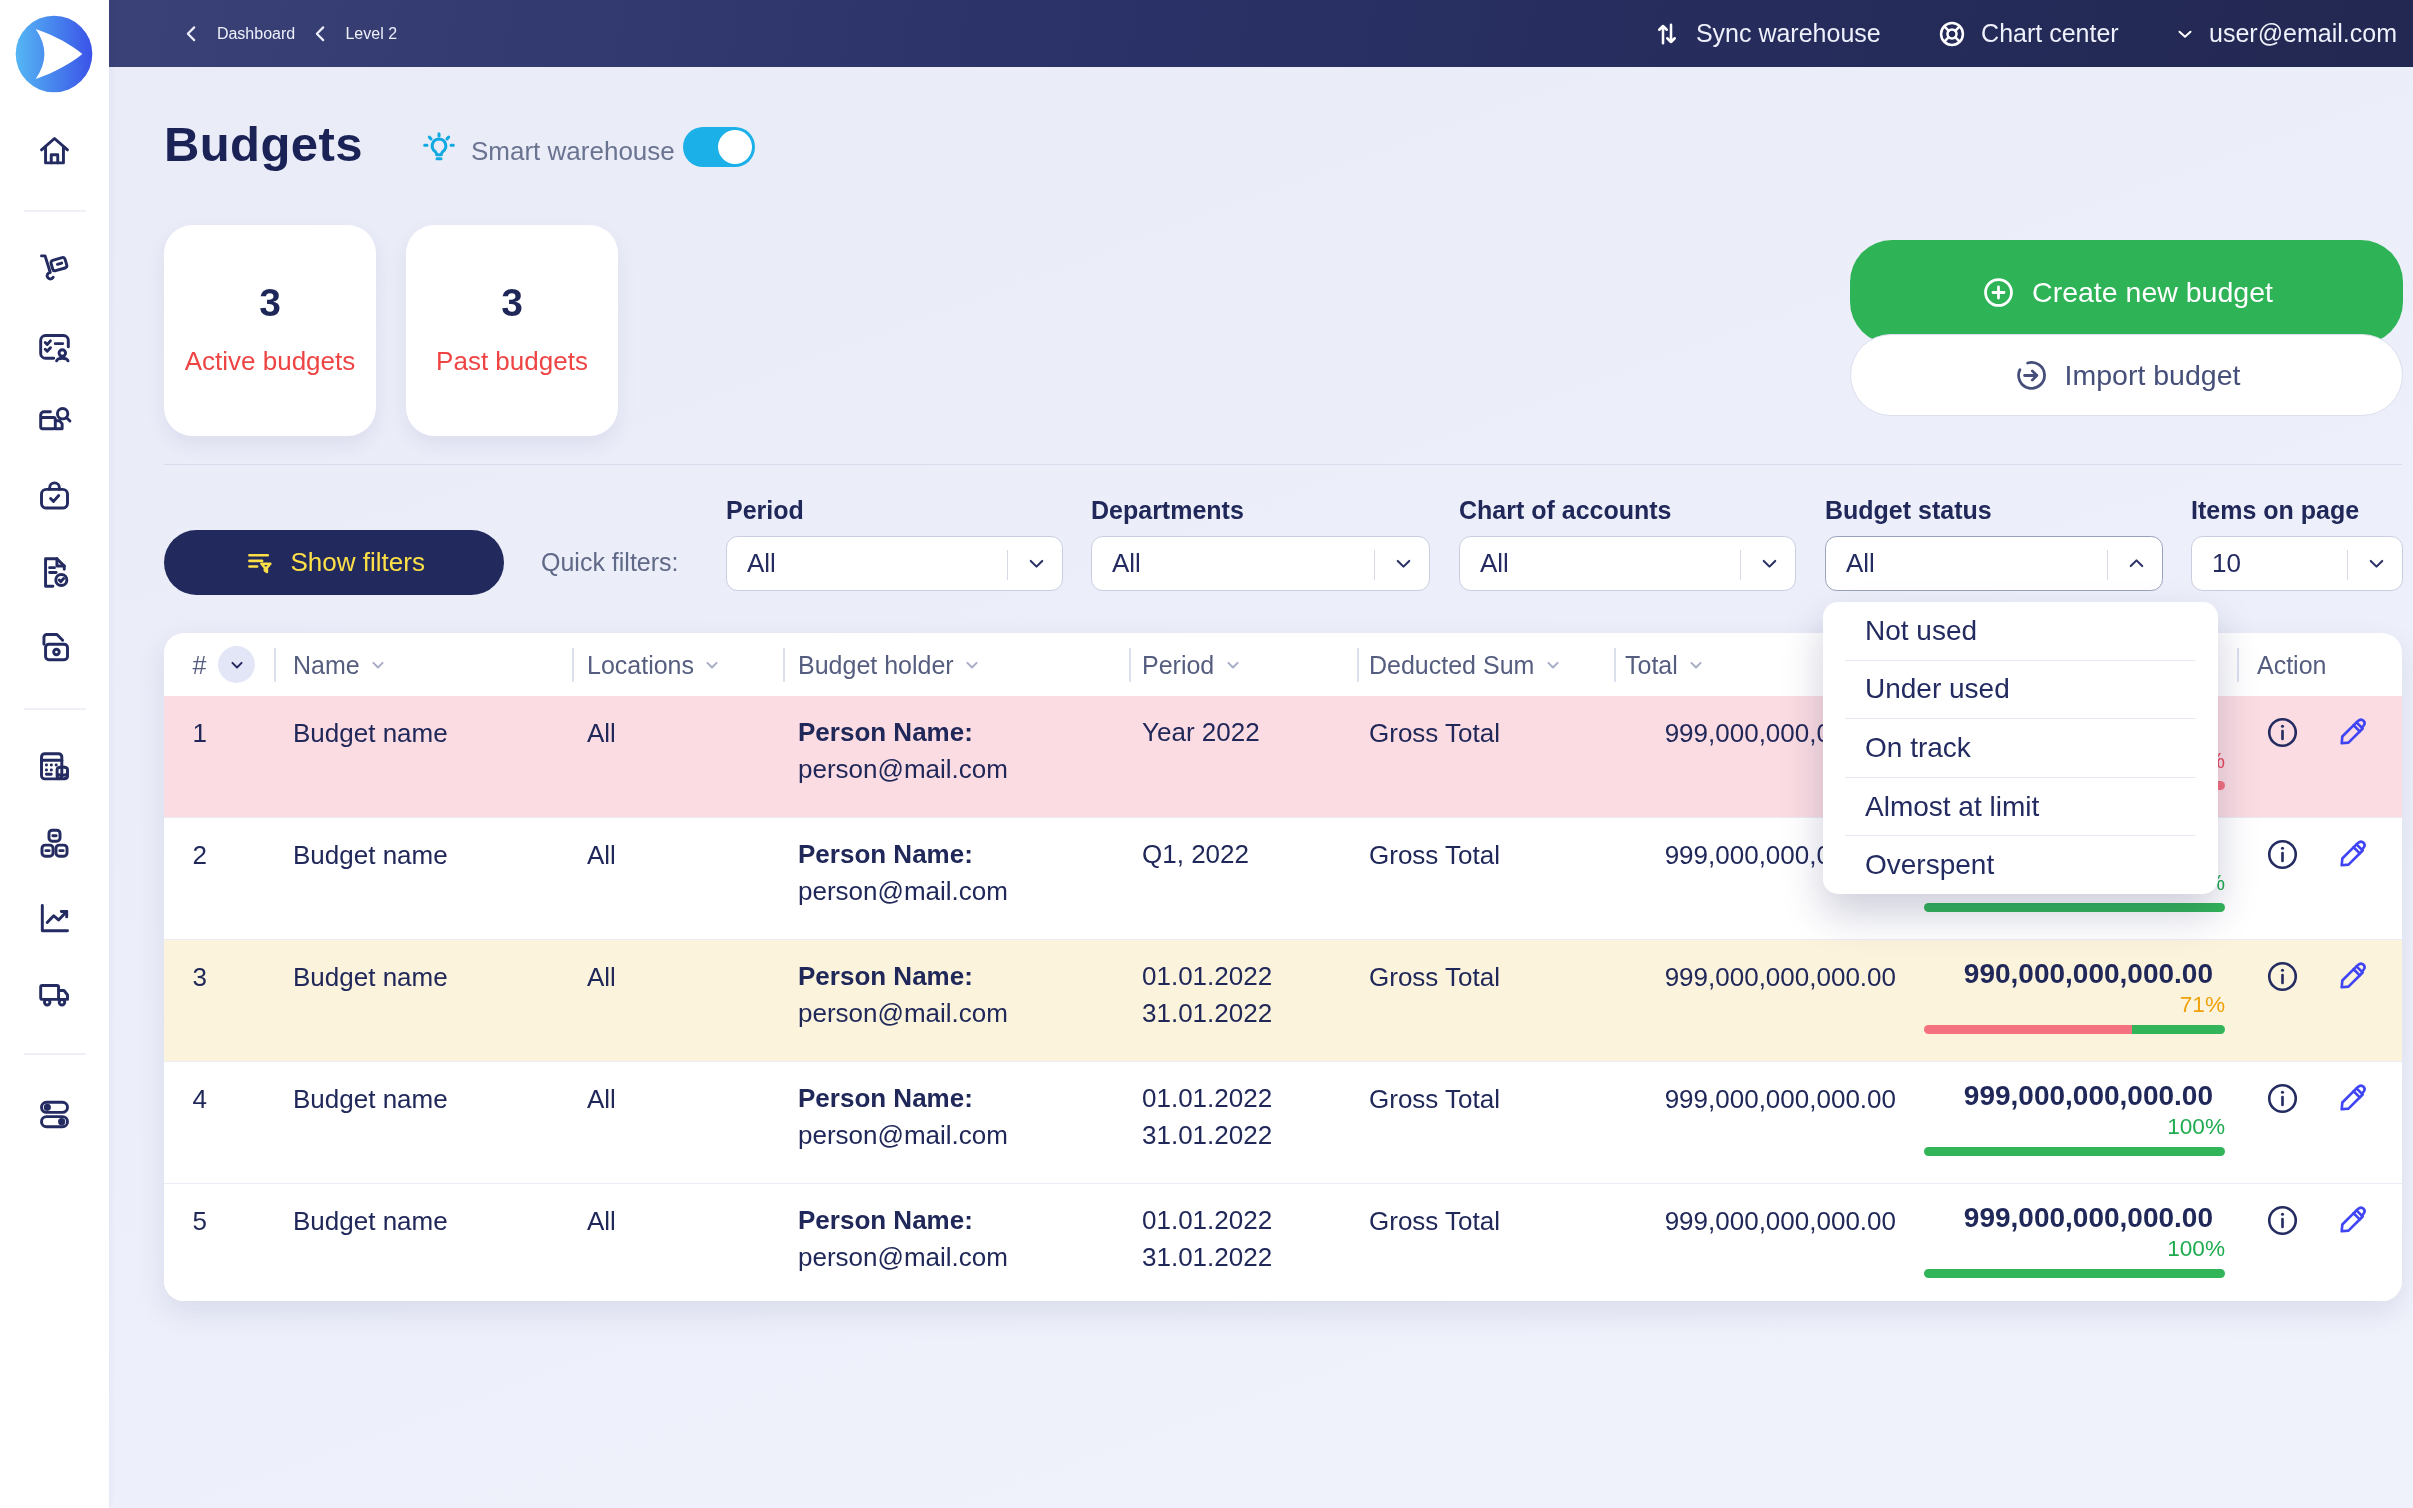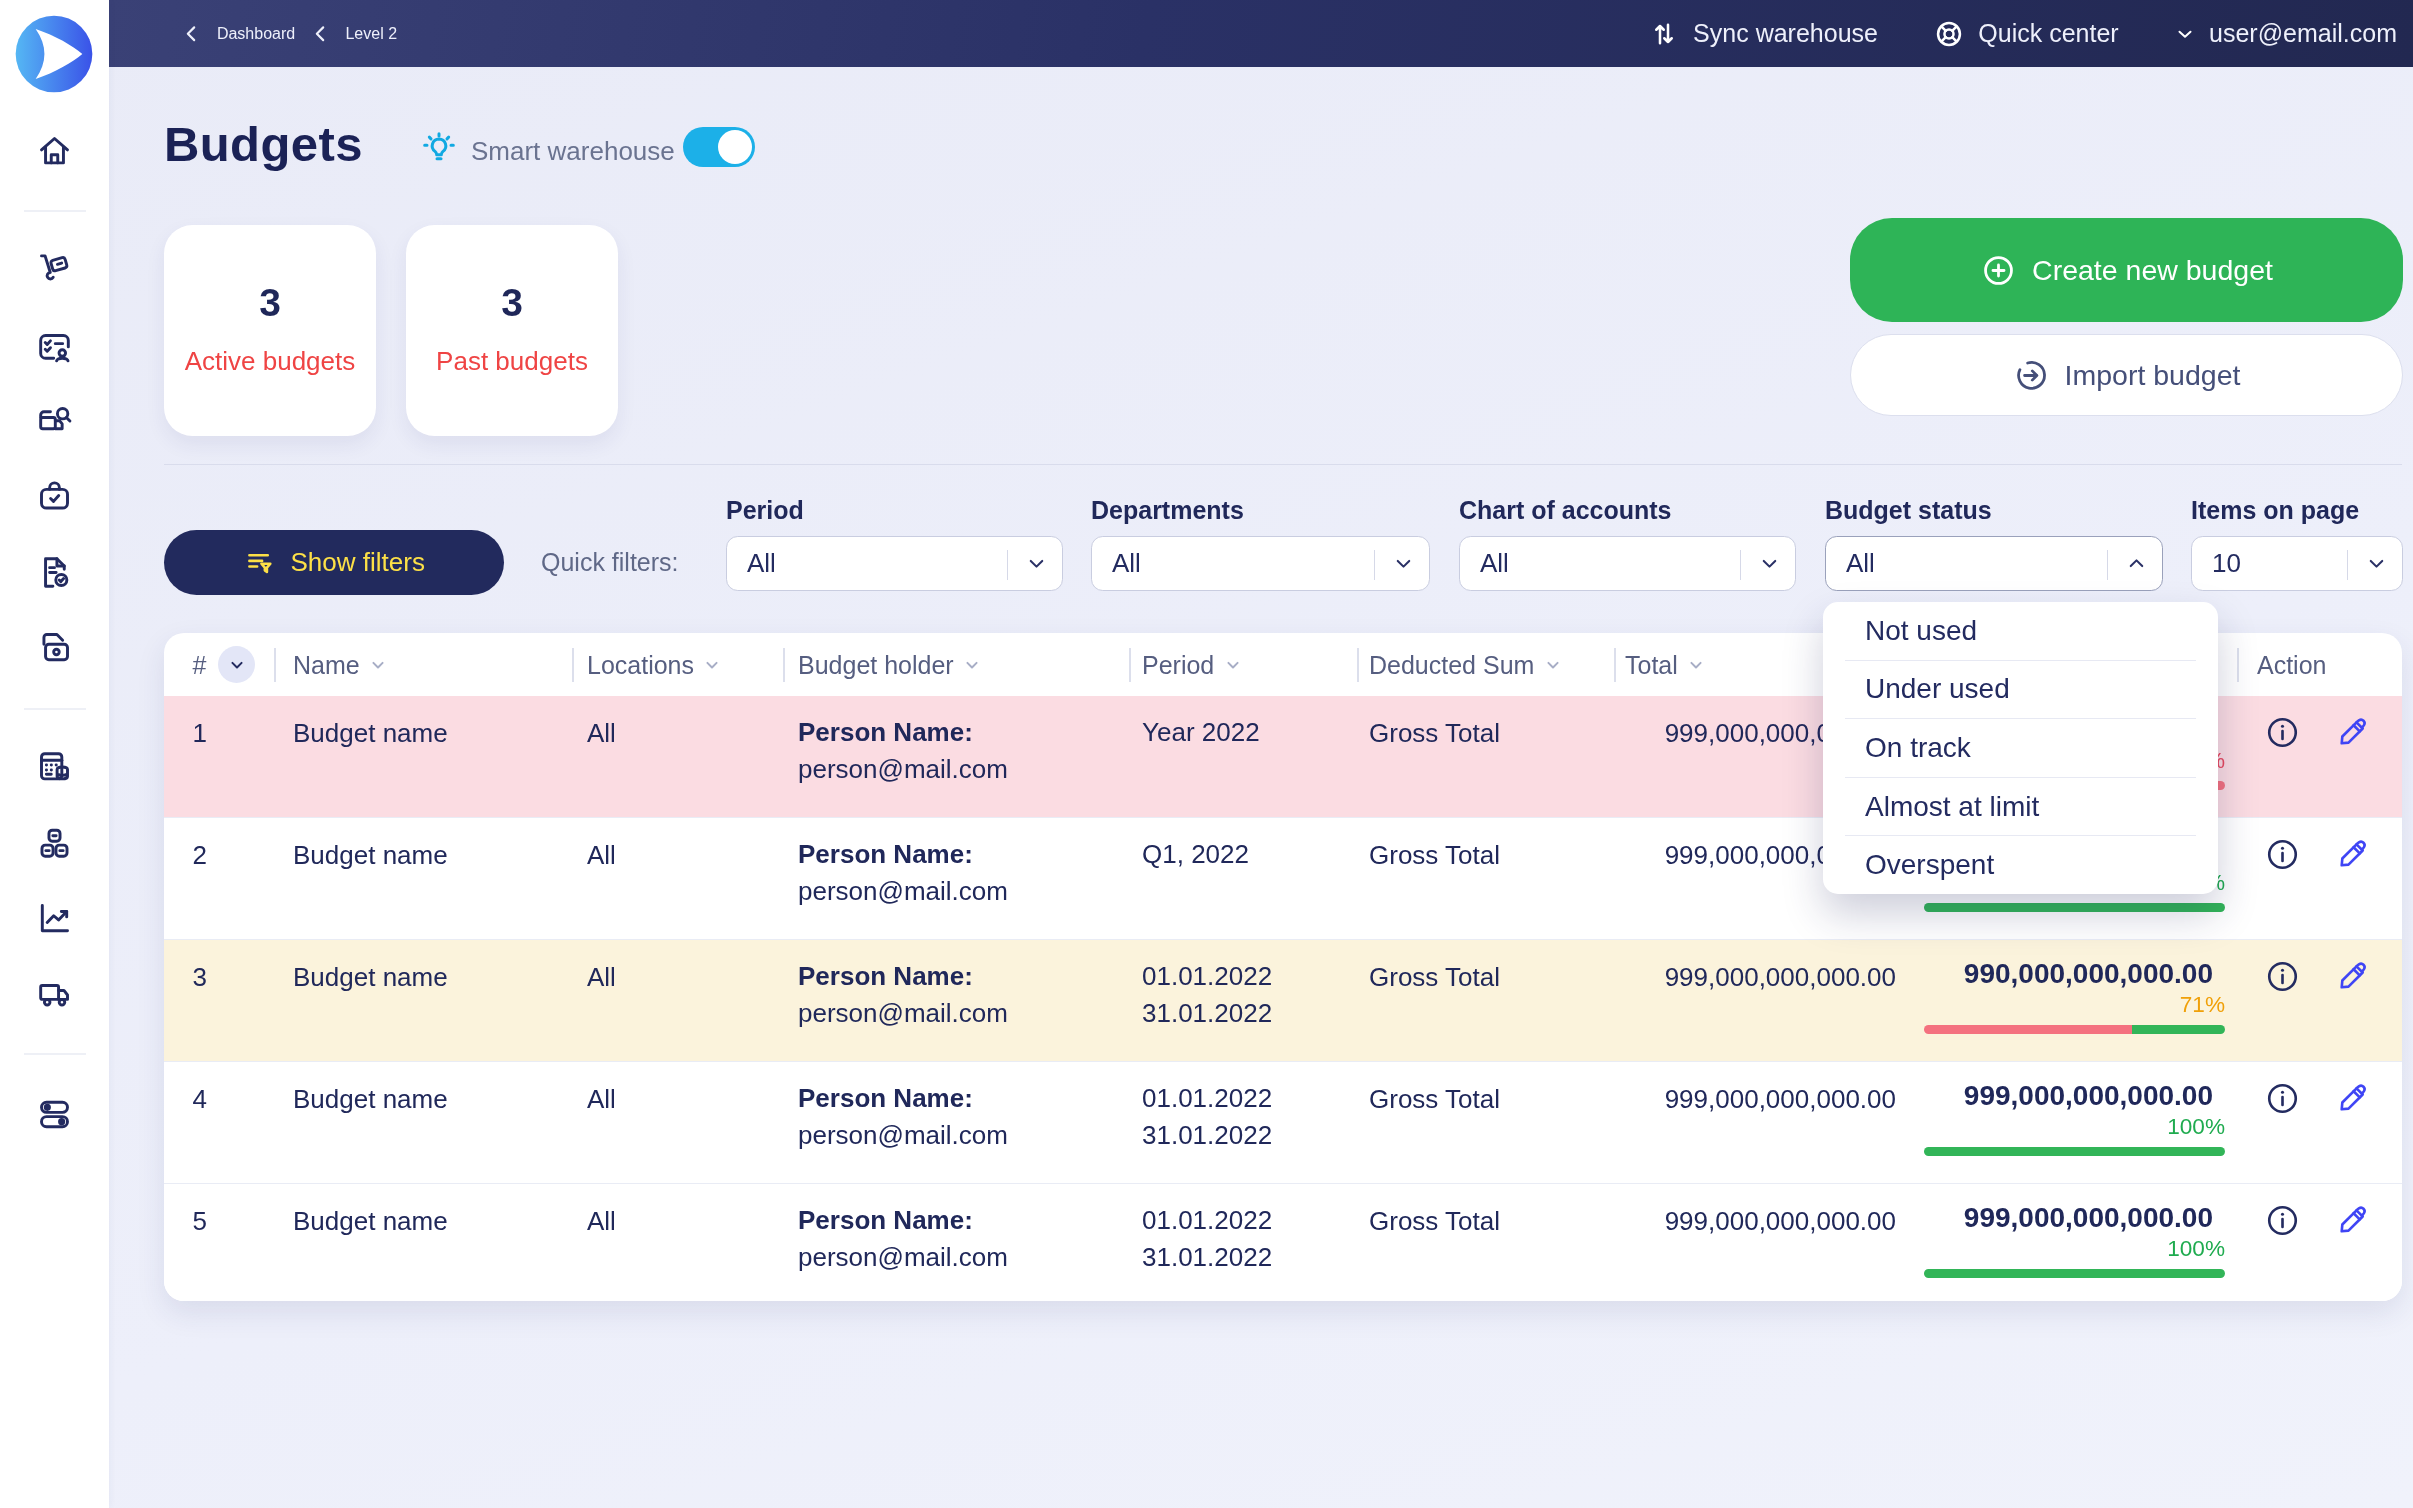--- a/index.html
+++ b/index.html
@@ -38,21 +38,21 @@
   
   .card { position:absolute; top:225px; width:212px; height:211px; background:#fff; border-radius:28.5px;
           box-shadow:0 8.4px 20px rgba(38,48,108,.07); display:flex; flex-direction:column; align-items:center; justify-content:center; }
   .card .val { font-size:39px; font-weight:700; color:#1f2759; margin-bottom:18.4px; }
   .card .lbl { font-size:26px; color:#ef4444; line-height:37px; text-align:center; width:173px; }
 
   
   .btn { position:absolute; left:1850px; width:553px; display:flex; align-items:center; justify-content:center; gap:15px;
          border-radius:42px; font-size:28.5px; cursor:pointer; }
   .btn svg { width:37px; height:37px; }
-  .btn-create { top:218px; height:104px; background:#2eb457; color:#fff; }
+  .btn-create { top:240px; height:104px; background:#2eb457; color:#fff; }
   .btn-import { top:334px; height:82px; background:#fff; border:1.7px solid #dcdfee; color:#454f79; }
 
   .section-div { position:absolute; left:164px; top:464px; width:2238px; height:0.8px; background:#d9dcec; }
 
   
   .flabel { position:absolute; top:496px; font-size:25px; font-weight:700; color:#20285a; }
   .show-filters { position:absolute; left:164px; top:530px; width:340px; height:65px; border-radius:33px; background:#222a5d;
                   color:#fde047; font-size:26px; display:flex; align-items:center; justify-content:center; gap:13.4px; cursor:pointer; }
   .show-filters svg { width:34px; height:34px; }
   .quick-label { position:absolute; left:541px; top:530px; height:65px; line-height:65px; font-size:25px; color:#5f6887; }
@@ -244,21 +244,21 @@
             <path d="M15 5v13M15 18l-2.8-2.8M15 18l2.8-2.8"></path>
           </svg>
         <span>Sync warehouse</span>
       </div>
       <div class="tb-group">
         <svg viewBox="0 0 24 24" fill="none" stroke="currentColor" stroke-width="1.9" stroke-linecap="round" stroke-linejoin="round">
           <circle cx="12" cy="12" r="8.2"></circle>
             <circle cx="12" cy="12" r="3.4"></circle>
           <path d="M6.4 6.4l3.2 3.2M17.6 6.4l-3.2 3.2M6.4 17.6l3.2-3.2M17.6 17.6l-3.2-3.2"></path>
           </svg>
-        <span>Quick center</span>
+        <span>Chart center</span>
       </div>
       <div class="tb-group">
         <svg class="small" viewBox="0 0 24 24" fill="none" stroke="currentColor" stroke-width="2.2" stroke-linecap="round" stroke-linejoin="round">
             <path d="M6 9.5 L12 15 L18 9.5"></path>
           </svg>
         <span>user@email.com</span>
       </div>
     </div>
   </header>
 

